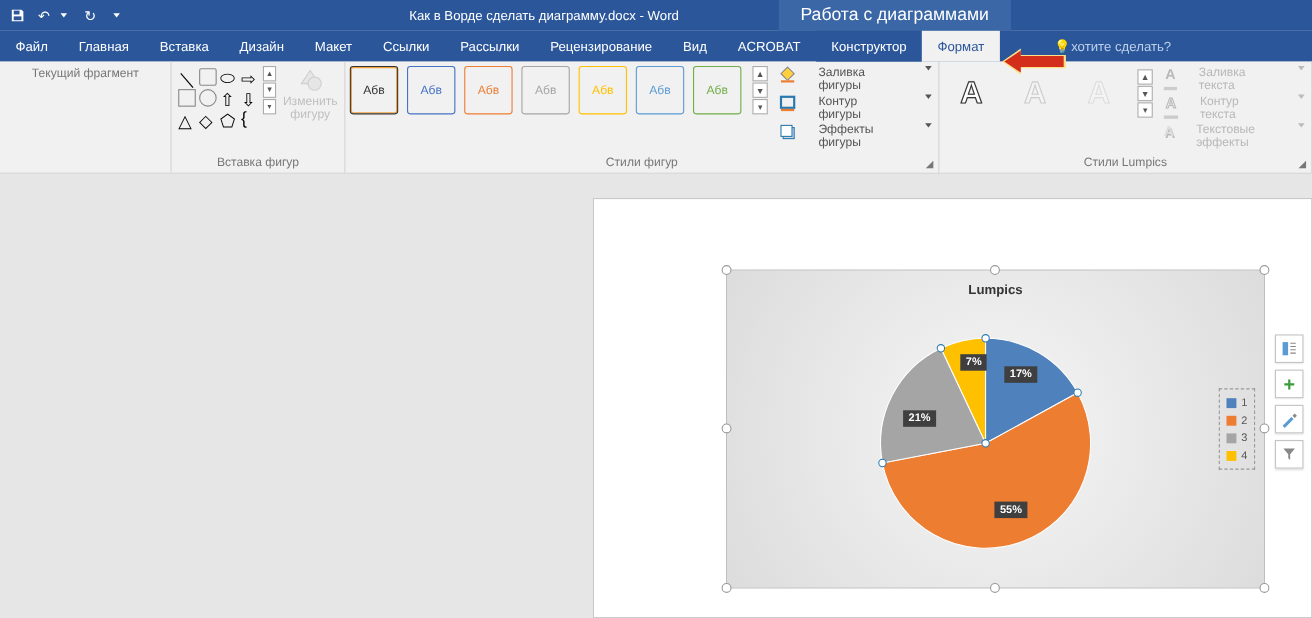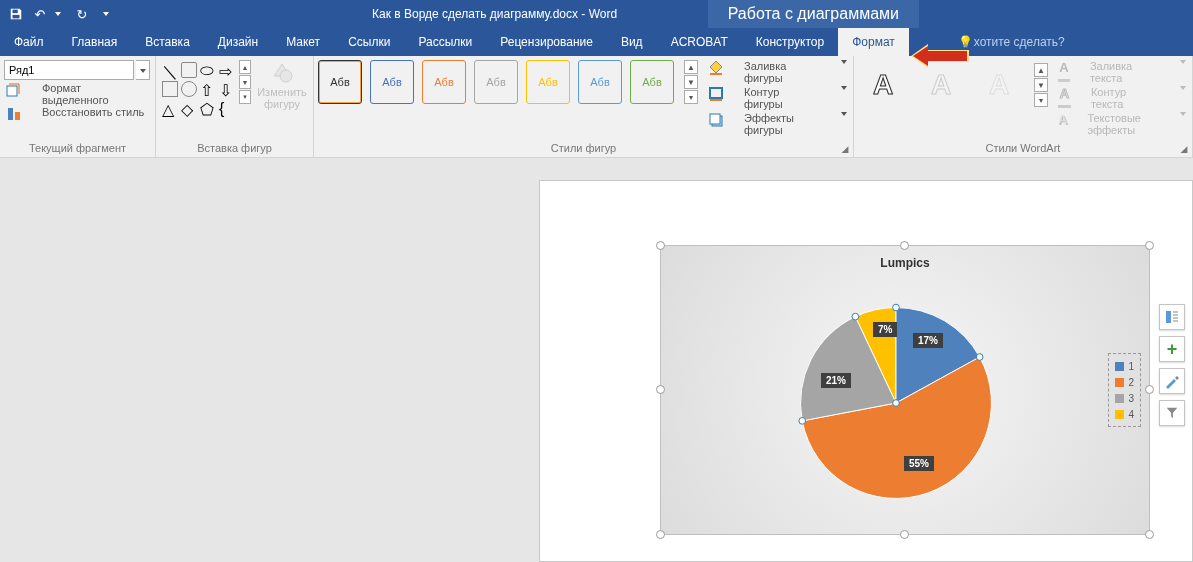--- a/index.html
+++ b/index.html
@@ -125,40 +125,20 @@
 </div>
 
 <svg class="arrow-box" width="60" height="26">
   <polygon class="arrow-glow" points="1,13 18,1 18,7 59,7 59,19 18,19 18,25"></polygon>
   <polygon class="arrow-body" points="3,13 18,3 18,8 57,8 57,18 18,18 18,23"></polygon>
 </svg>
 
 <div class="ribbon">
 
   <div class="group" style="width:156px;">
-    <div class="group-body" style="flex-direction:column; gap:2px;">
-      <div class="selector-row">
-        <input class="selector-input" value="Ряд1" style="">
-        <button class="sel-btn"><span class="tri-down"></span></button>
-      </div>
-      <div class="small-cmd">
-        <svg viewBox="0 0 16 16">
-            <rect x="1" y="4" width="10" height="10" fill="#fff" stroke="#2a7ab0"></rect>
-            <path d="M3 2 L13 2 L13 12" fill="none" stroke="#d86b26"></path>
-          </svg>
-        <span>Формат выделенного</span>
-      </div>
-      <div class="small-cmd">
-        <svg viewBox="0 0 16 16">
-            <rect x="2" y="2" width="5" height="12" fill="#4f81bd"></rect>
-            <rect x="9" y="6" width="5" height="8" fill="#ed7d31"></rect>
-          </svg>
-        <span>Восстановить стиль</span>
-      </div>
-    </div>
     <div class="group-label">Текущий фрагмент</div>
   </div>
 
   <div class="group" style="width:158px;">
     <div class="group-body">
       <div style="display:flex;">
         <div class="shape-grid">
           <div class="shape-cell" style="border:none;">＼</div>
           <div class="shape-cell" style="border-radius:2px;"></div>
           <div class="shape-cell" style="border:none;">⬭</div>
@@ -260,21 +240,21 @@
           <span>Контур текста</span>
             <span class="tri-down" style="margin-left:4px;border-top-color:#bbb;"></span>
         </div>
         <div class="small-cmd" style="color:#b8b8b8;">
           <span style="font-weight:bold;font-size:13px;color:#ddd;text-shadow:1px 1px 0 #bbb;width:14px;text-align:center;">A</span>
           <span>Текстовые эффекты</span>
             <span class="tri-down" style="margin-left:4px;border-top-color:#bbb;"></span>
         </div>
       </div>
     </div>
-    <div class="group-label">Стили WordArt</div>
+    <div class="group-label">Стили Lumpics</div>
     <div class="dialog-launcher">◢</div>
   </div>
 </div>
 
 <div class="canvas">
   <div class="page">
     <div class="chart-obj">
       <div class="handle h-tl"></div>
       <div class="handle h-t"></div>
       <div class="handle h-tr"></div>

